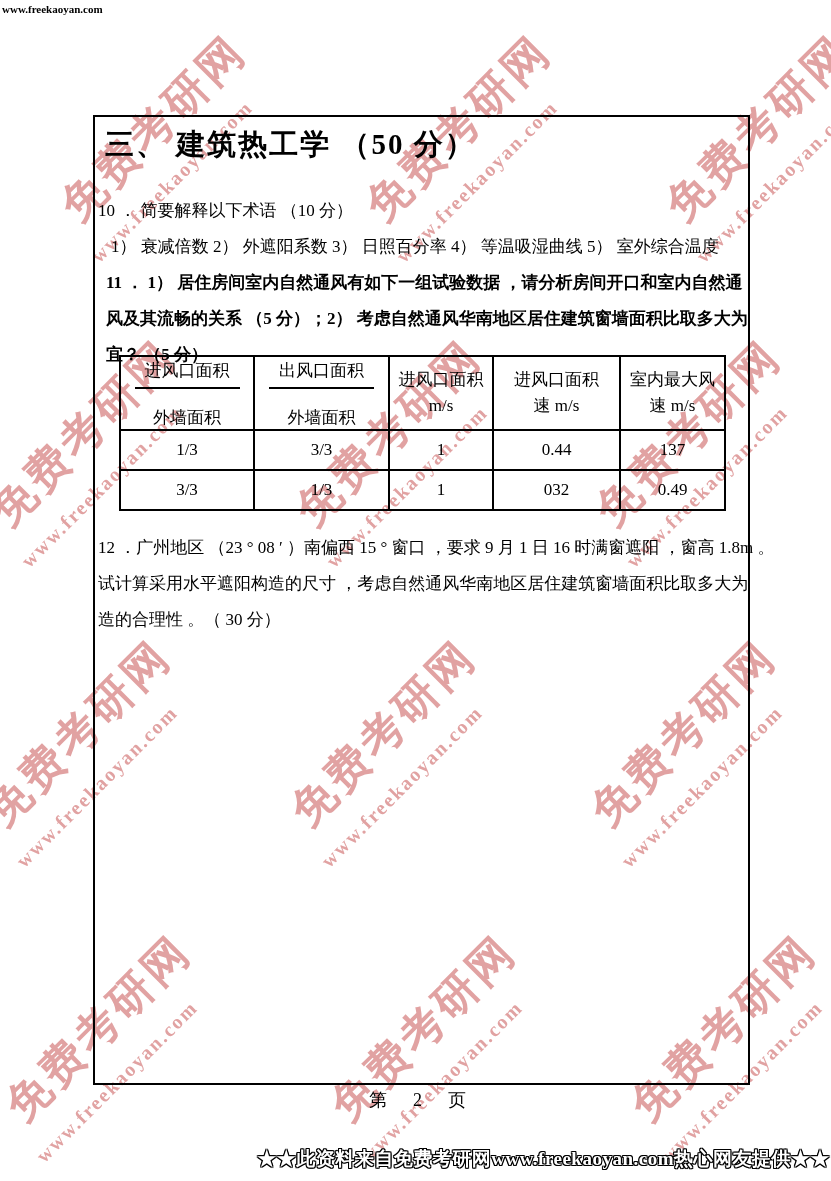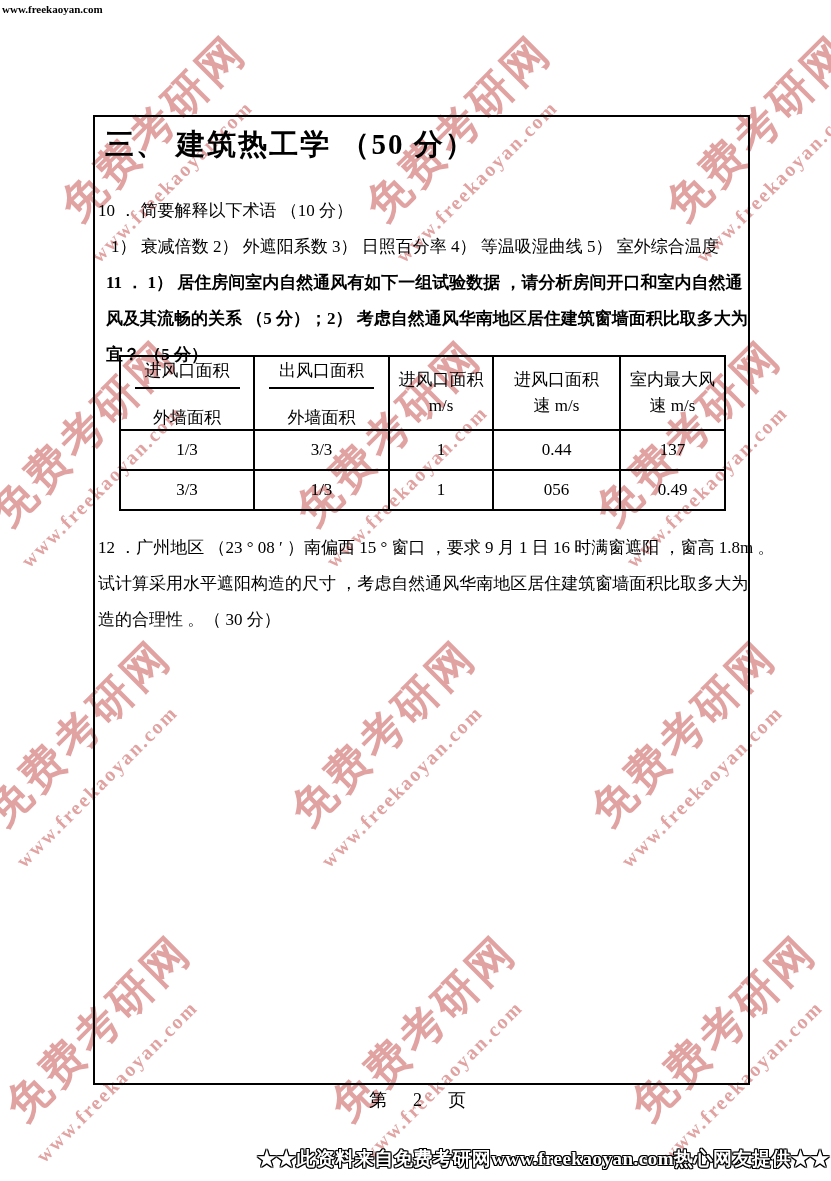--- a/index.html
+++ b/index.html
@@ -152,21 +152,21 @@
           <td>1/3</td>
           <td>3/3</td>
           <td>1</td>
           <td>0.44</td>
           <td>137</td>
         </tr>
         <tr>
           <td>3/3</td>
           <td>1/3</td>
           <td>1</td>
-          <td>056</td>
+          <td>032</td>
           <td>0.49</td>
         </tr>
       </tbody>
   </table>
 
   <div id="q12">
       <div class="textline">12 ．广州地区 （23 ° 08 ′ ）南偏西 15 ° 窗口 ，要求 9 月 1 日 16 时满窗遮阳 ，窗高 1.8m 。</div>
       <div class="textline">试计算采用水平遮阳构造的尺寸 ，考虑自然通风华南地区居住建筑窗墙面积比取多大为</div>
       <div class="textline">造的合理性 。（ 30 分）</div>
     </div>

